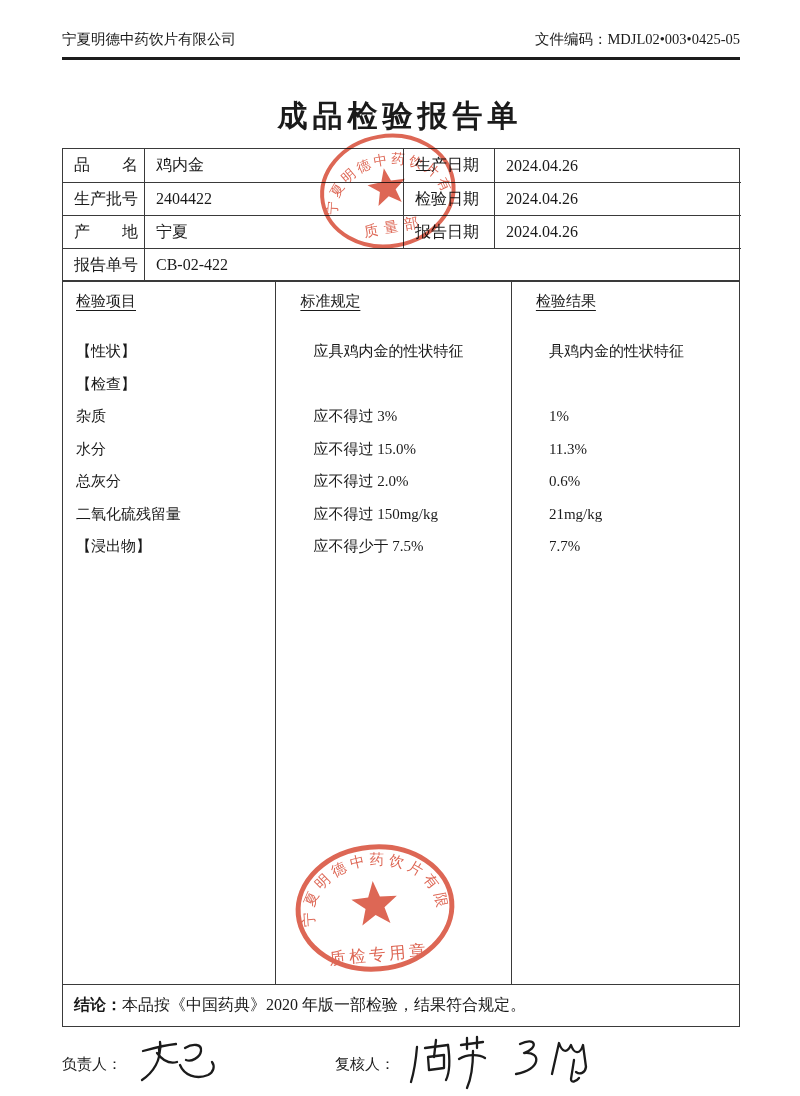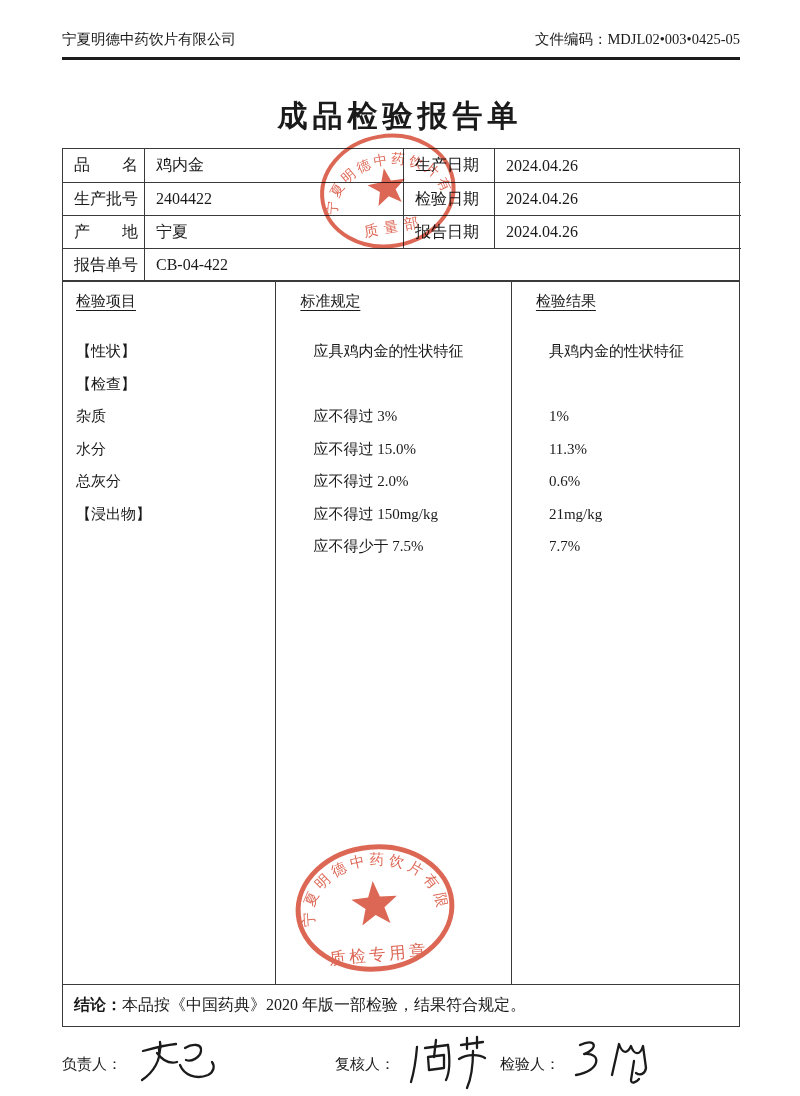--- a/index.html
+++ b/index.html
@@ -109,34 +109,35 @@
   <div class="info-cell">2404422</div>
   <div class="info-cell">检验日期</div>
   <div class="info-cell">2024.04.26</div>
 
   <div class="info-cell first-col">产　　地</div>
   <div class="info-cell">宁夏</div>
   <div class="info-cell">报告日期</div>
   <div class="info-cell">2024.04.26</div>
 
   <div class="info-cell first-col">报告单号</div>
-  <div class="info-cell span3">CB-04-422</div>
+  <div class="info-cell span3">CB-02-422</div>
 </div>
 
 <div class="insp-table">
   <div class="insp-col insp-col-items">
     <div class="insp-head">
         <span>检验项目</span>
       </div>
     <div class="insp-body">
       <div class="insp-line">【性状】</div>
       <div class="insp-line">【检查】</div>
       <div class="insp-line">杂质</div>
       <div class="insp-line">水分</div>
       <div class="insp-line">总灰分</div>
+      <div class="insp-line">二氧化硫残留量</div>
       <div class="insp-line">【浸出物】</div>
     </div>
   </div>
   <div class="insp-col insp-col-standard">
     <div class="insp-head center">
         <span>标准规定</span>
       </div>
     <div class="insp-body">
       <div class="insp-line">应具鸡内金的性状特征</div>
       <div class="insp-line"></div>
@@ -189,21 +190,20 @@
       <path class="sig-path" d="M25,22 L41,20 L41,33 L26,35 Z"></path>
       <path class="sig-path" d="M45,10 C47,24 47,37 43,45"></path>
       <path class="sig-path" d="M58,10 L80,7"></path>
       <path class="sig-path" d="M64,3 L64,14"></path>
       <path class="sig-path" d="M74,2 L74,13"></path>
       <path class="sig-path" d="M56,24 C64,19 76,19 82,23"></path>
       <path class="sig-path" d="M70,16 C70,30 68,44 64,53"></path>
     </svg>
   </div>
   <div class="sign-group" style="left:438px;">
-    <span class="sig-label">检验人：</span>
     <svg width="105" height="58" viewBox="0 0 105 58">
       <path class="sig-path" d="M12,10 C28,2 31,14 16,19 C34,17 33,36 8,40"></path>
       <path class="sig-path" d="M44,40 L51,9 C54,18 59,20 63,11 C66,20 72,21 75,11 L78,33"></path>
       <path class="sig-path" d="M66,26 L63,45 C63,49 68,48 71,44"></path>
       <path class="sig-path" d="M78,33 C77,39 72,41 68,38"></path>
     </svg>
   </div>
 </div>
 
 <svg class="stamp stamp-top" width="150" height="128" viewBox="0 0 150 128">

